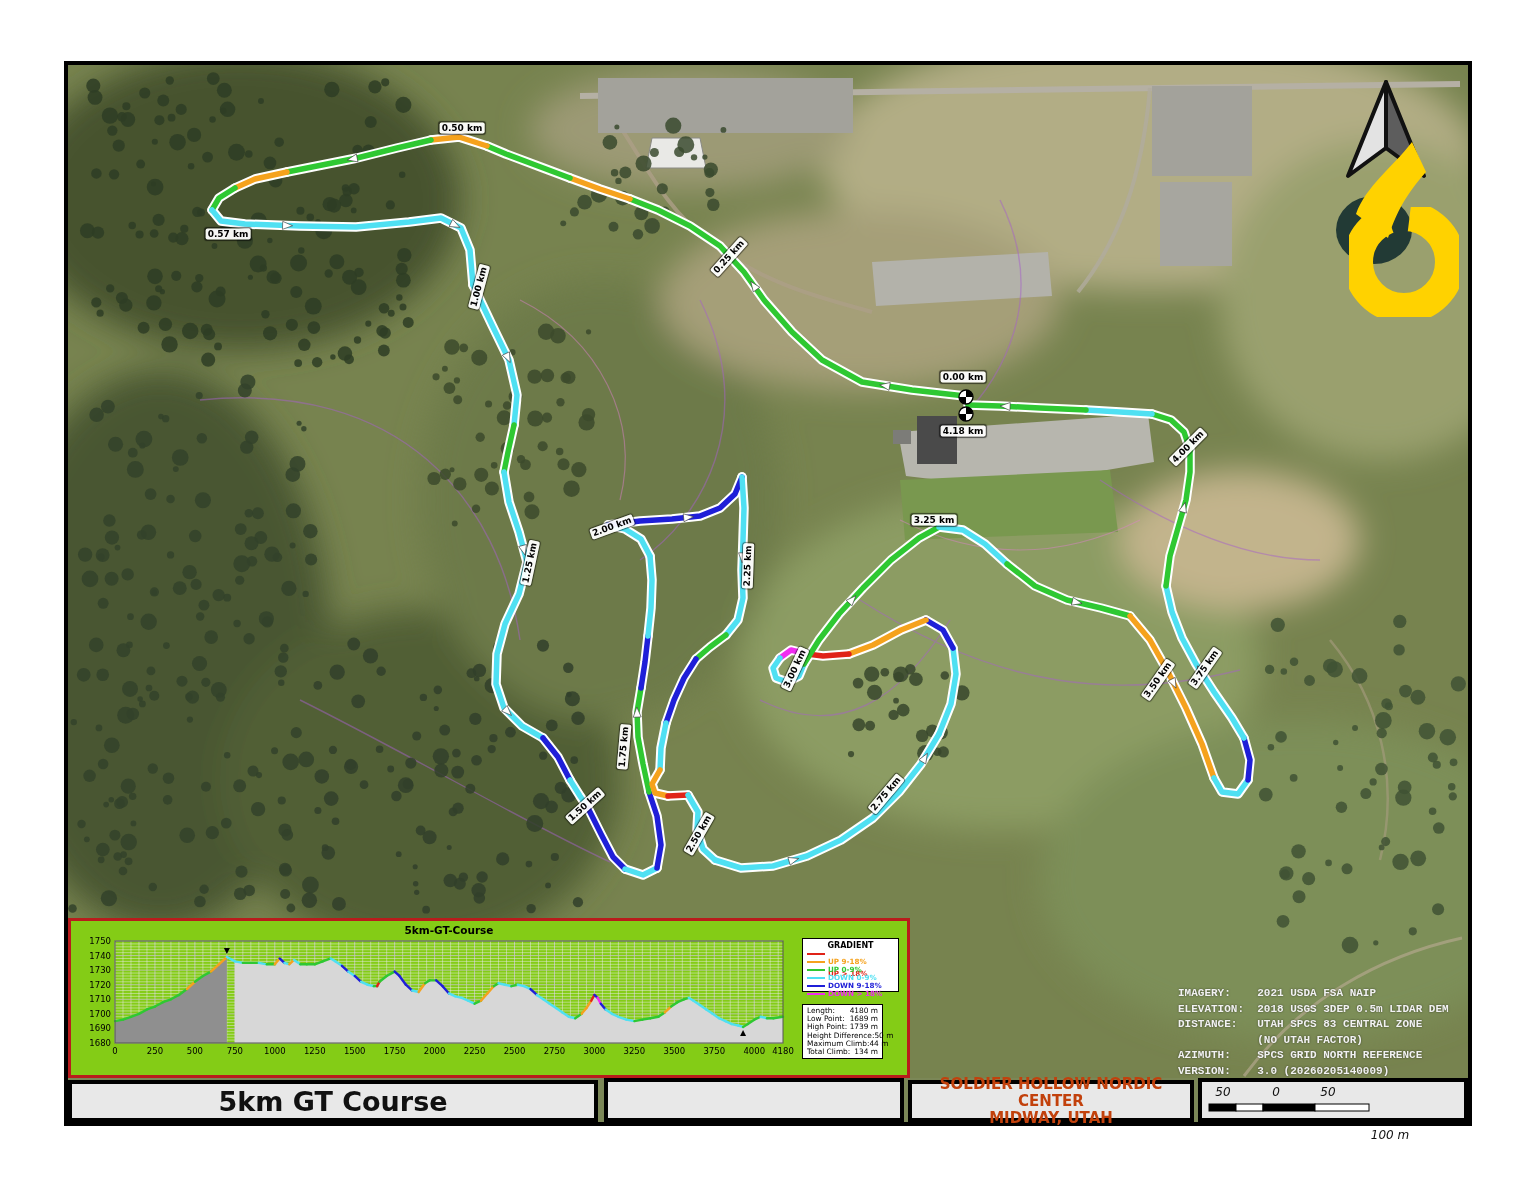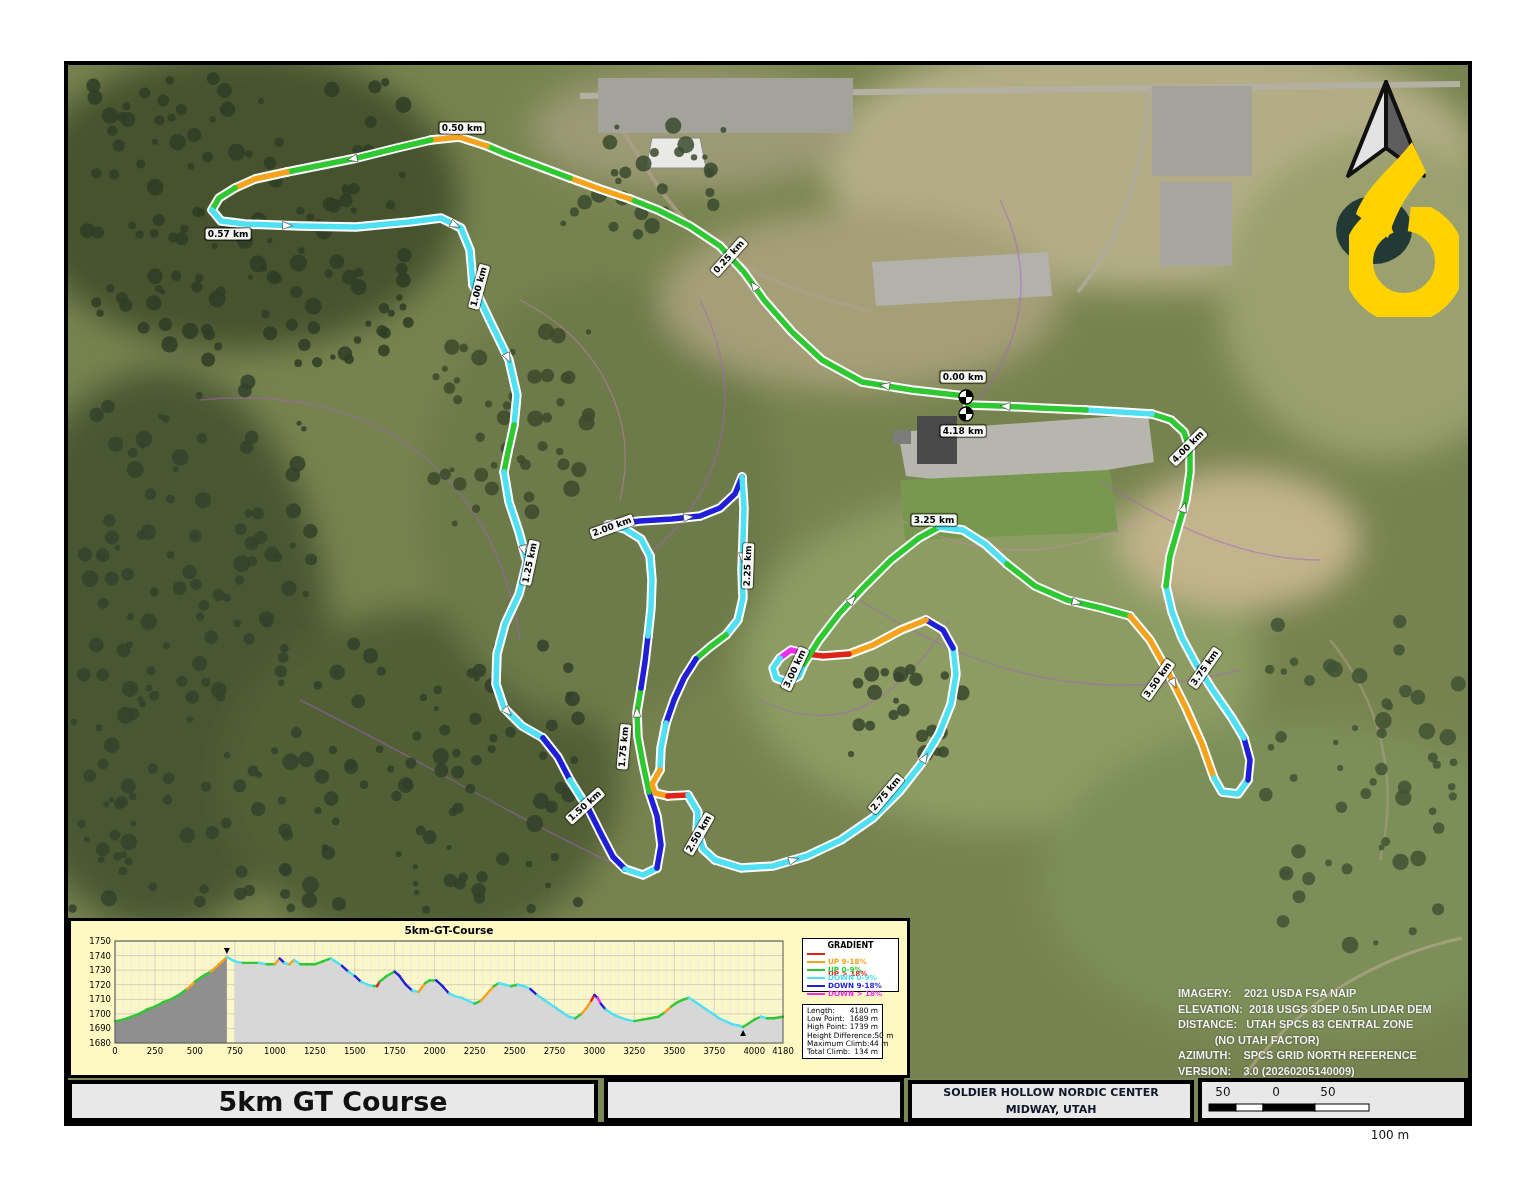--- a/index.html
+++ b/index.html
@@ -7,44 +7,44 @@
        font-family:"DejaVu Sans","Liberation Sans",sans-serif;}
   .abs{position:absolute;}
   
   #map-frame{left:64px;top:61px;width:1408px;height:1065px;border:4px solid #000;box-sizing:border-box;background:#7b8757;}
   #map-svg{left:68px;top:65px;width:1400px;height:1013px;}
   
   .km{position:absolute;transform:translate(-50%,-50%);background:rgba(255,255,255,.95);
       color:#000;font-size:9px;font-weight:bold;line-height:11px;padding:0 2px;border-radius:2px;
       box-shadow:0 0 1px 1px rgba(0,0,0,.55);white-space:nowrap;z-index:5;}
   
-  #chart-panel{left:68px;top:918px;width:842px;height:160px;background:#fef9c3;border:3px solid #000000;box-sizing:border-box;z-index:8;}
+  #chart-panel{left:68px;top:918px;width:842px;height:160px;background:#84cc16;border:3px solid #b91c1c;box-sizing:border-box;z-index:8;}
   
   .info-box{background:#fff;border:1px solid #000;box-sizing:border-box;z-index:9;padding:2px 4px;}
   #legend-box{left:802px;top:938px;width:97px;height:54px;}
   #stats-box{left:802px;top:1004px;width:81px;height:55px;}
   #legend-box .ttl{font-size:8px;font-weight:bold;text-align:center;line-height:9px;color:#000;}
   .lg-row{display:flex;align-items:center;height:8px;}
   .lg-line{width:18px;border-top:2px solid #000;margin-right:3px;flex:none;}
   .lg-lab{font-size:7.2px;font-weight:bold;line-height:8px;white-space:nowrap;}
   .st-row{display:flex;justify-content:space-between;font-size:7.4px;line-height:8.2px;color:#000;white-space:nowrap;}
   
-  #credits{left:1178px;top:986px;z-index:6;font-family:Liberation Sans, sans-serif;
+  #credits{left:1178px;top:986px;z-index:6;font-family:Liberation Mono, monospace;
            font-size:11px;font-weight:bold;color:#f2f2f2;line-height:15.5px;white-space:pre;
            text-shadow:0 0 2px rgba(0,0,0,.6);}
   
   .tblock{position:absolute;background:#e8e8e8;border:4px solid #000;box-sizing:border-box;z-index:10;}
   #tb-course{left:68px;top:1080px;width:530px;height:42px;display:flex;align-items:center;justify-content:center;}
   #tb-course .t{font-size:27px;font-weight:bold;color:#111;}
   #tb-empty{left:604px;top:1078px;width:300px;height:44px;}
   #tb-fac{left:908px;top:1080px;width:286px;height:42px;display:flex;flex-direction:column;align-items:center;justify-content:center;}
-  #tb-fac .l{font-size:11px;font-weight:bold;color:#0f172a;line-height:17px;text-align:center;}
+  #tb-fac .l{font-size:15px;font-weight:bold;color:#c2410c;line-height:17px;text-align:center;}
   #tb-scale{left:1198px;top:1078px;width:270px;height:44px;}
   #scalebar-svg{position:absolute;left:0;top:0;width:262px;height:36px;}
-  .sb-lab{position:absolute;top:3px;transform:translateX(-50%);font-size:12px;color:#111;}
+  .sb-lab{position:absolute;top:3px;transform:translateX(-50%);font-size:12px;color:#111;font-style:italic;}
 </style>
 </head>
 <body>
 
 <div id="map-frame" class="abs"></div>
 
 <svg id="map-svg" class="abs" viewBox="68 65 1400 1013">
   <defs>
     <filter id="soft" x="-40%" y="-40%" width="180%" height="180%">
         <feGaussianBlur stdDeviation="16"></feGaussianBlur>

